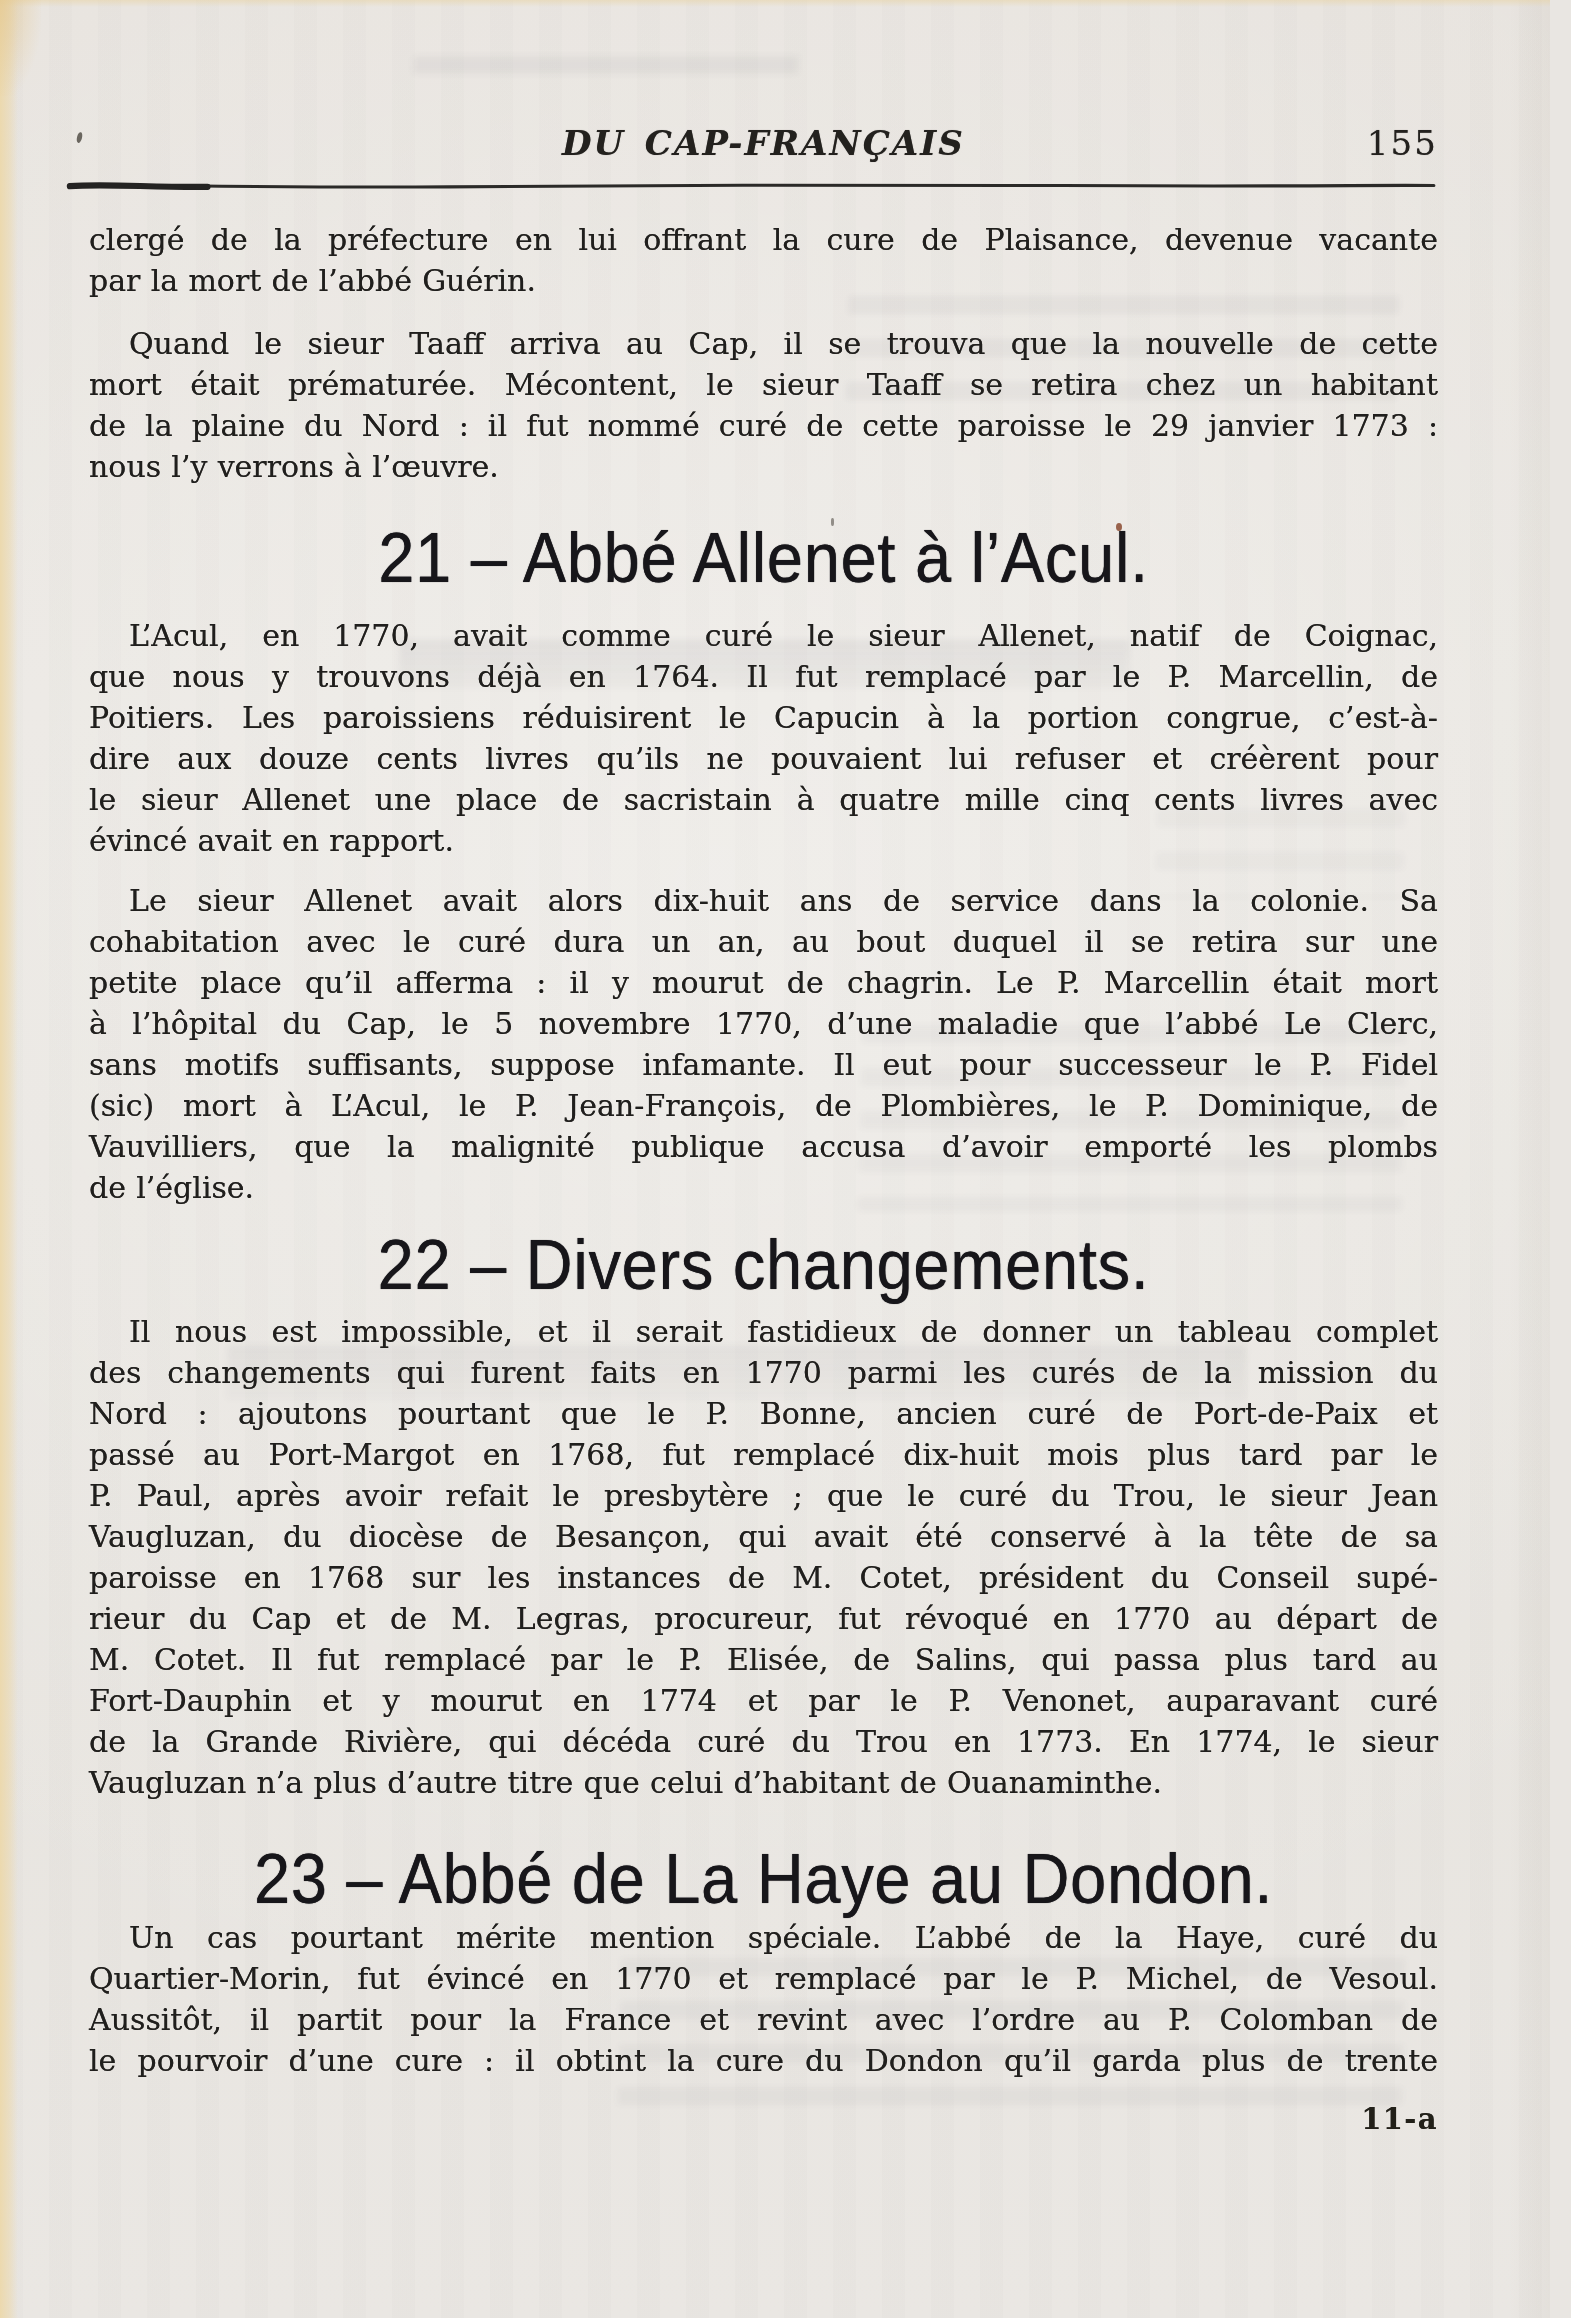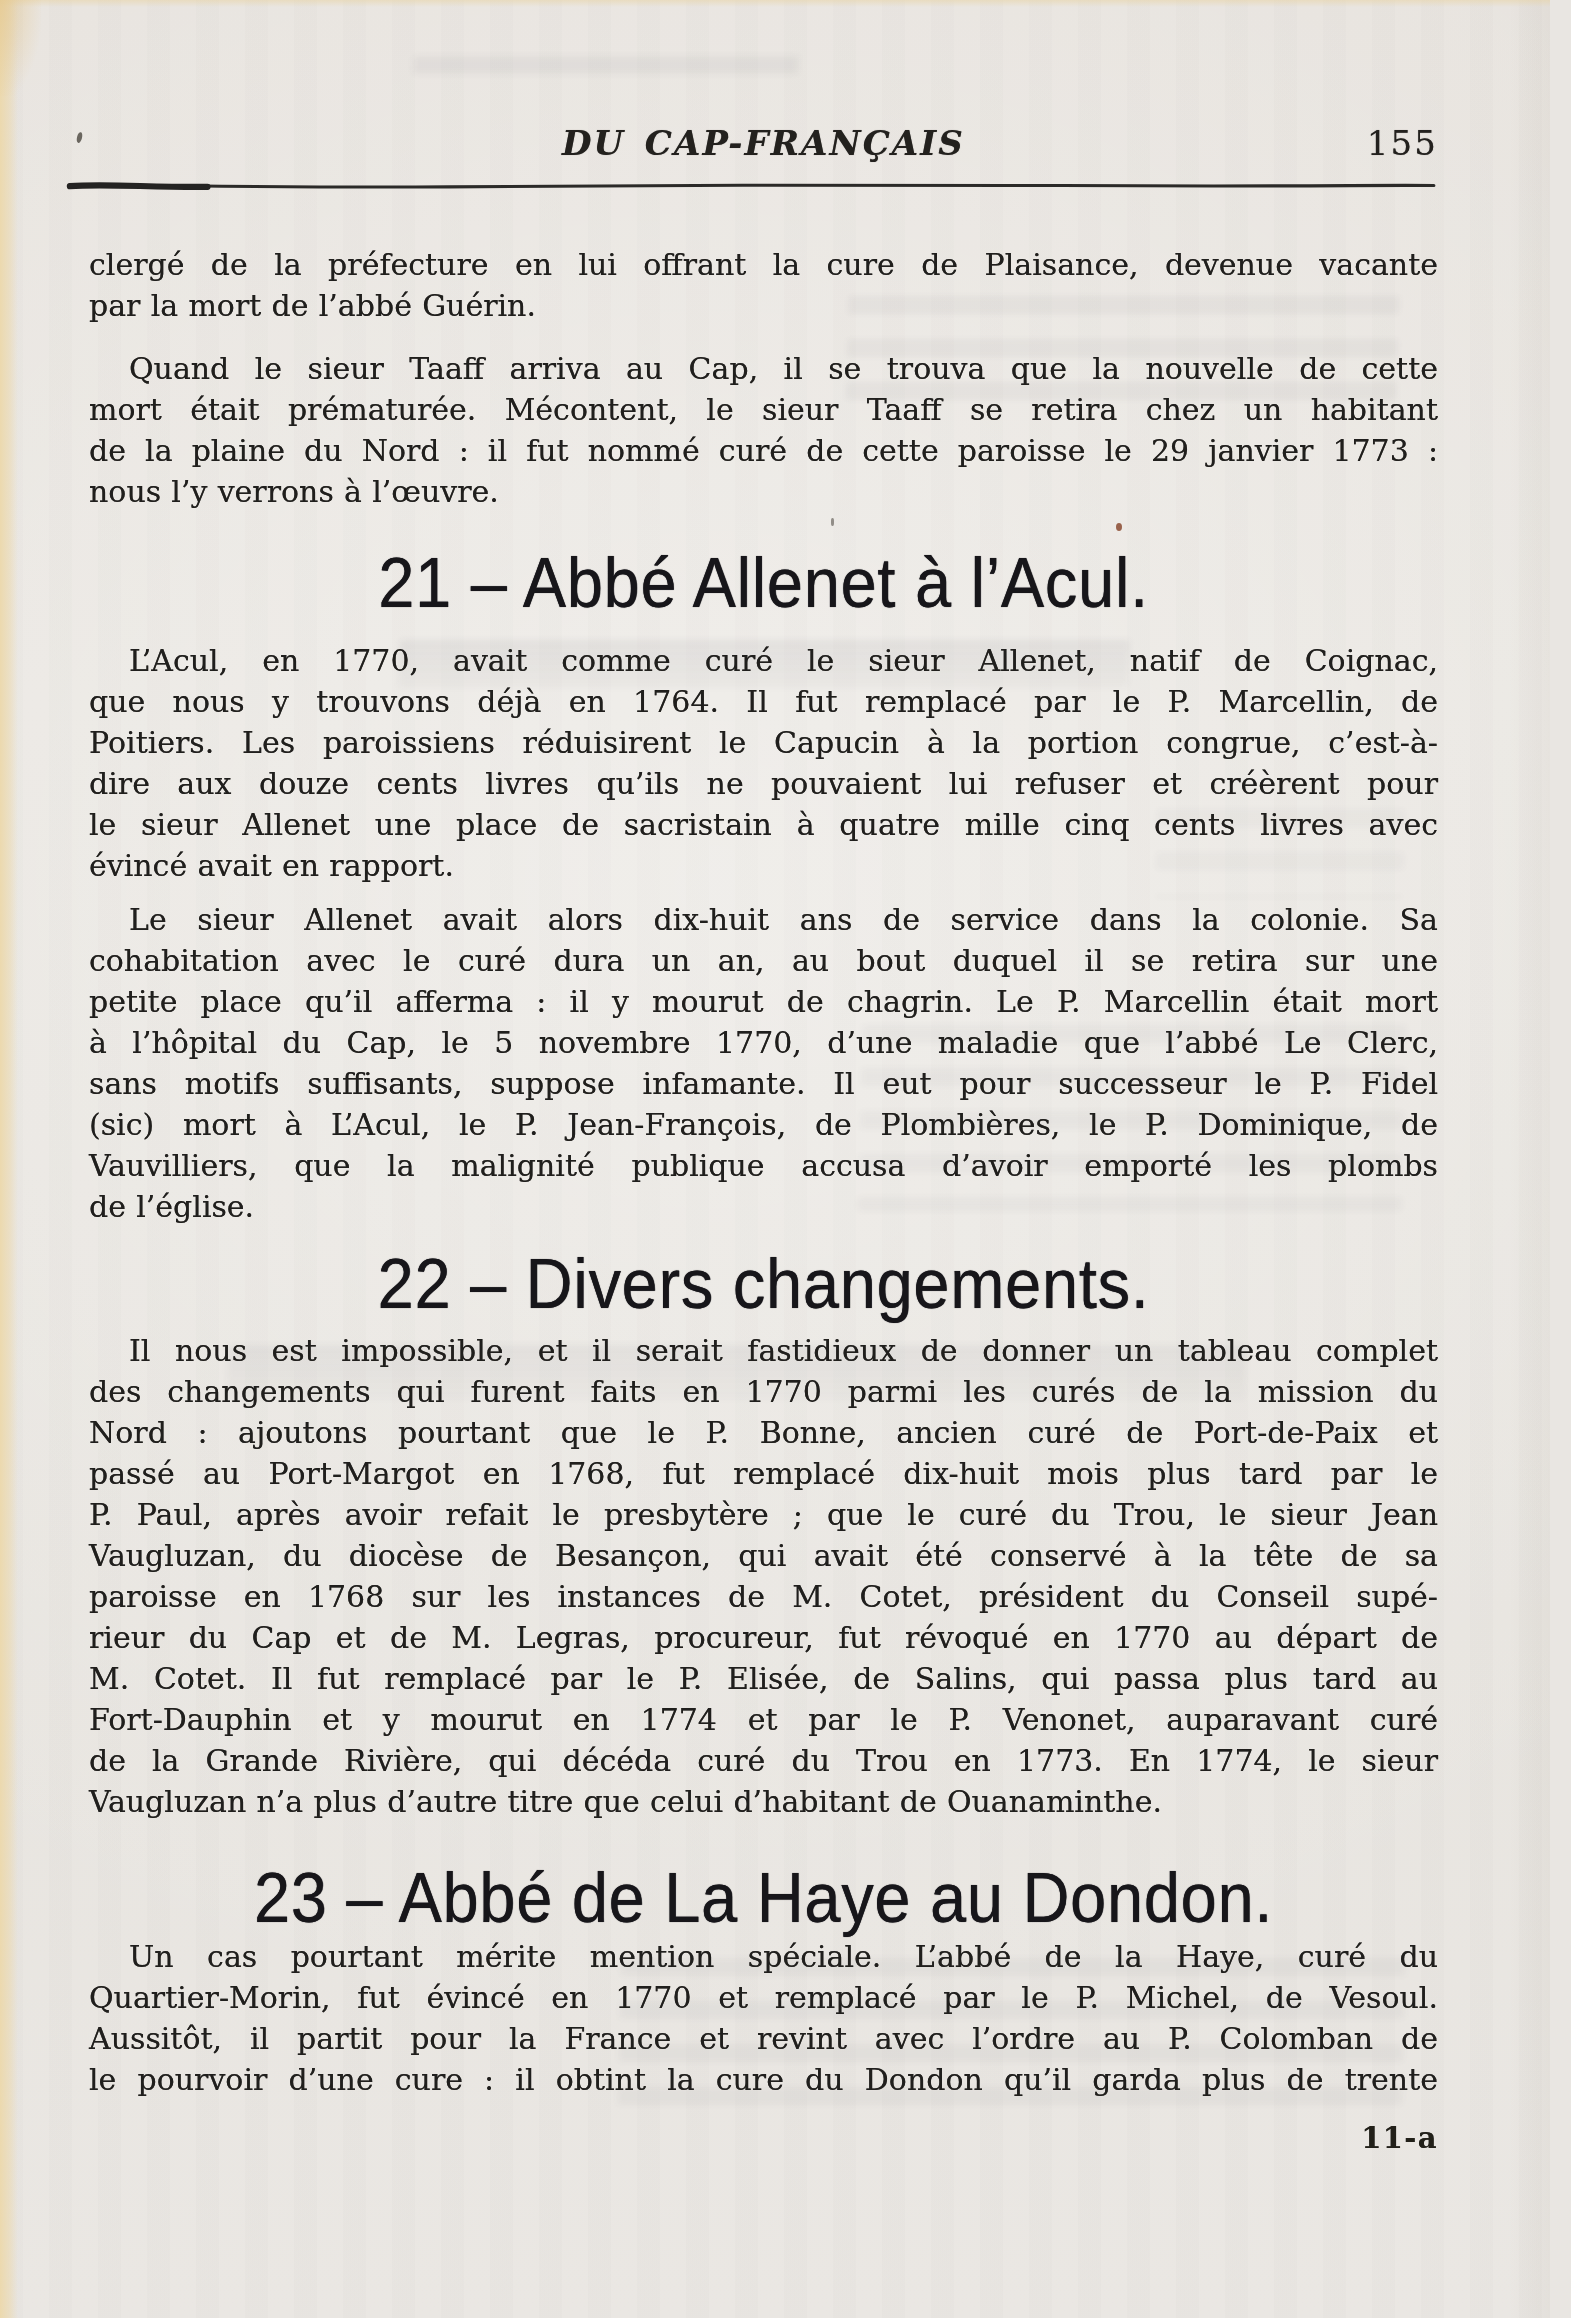--- a/index.html
+++ b/index.html
@@ -114,23 +114,23 @@
     font-size: 30px;
     line-height: 41px;
     color: #201f1d;
     text-shadow: 0 0 0.6px rgba(32,30,27,0.75);
     word-spacing: 0.7px;
   }
   .line { text-align: justify; text-align-last: justify; }
   .line.last { text-align-last: left; }
   .line.indent { padding-left: 40px; }
 
-  .par.intro-0 { margin-top: 52px; }
+  .par.intro-0 { margin-top: 27px; }
   .par.intro-1 { margin-top: 22px; }
-  .par.s0p1    { margin-top: 13px; }
+  .par.s0p1    { margin-top: 19px; }
 
   .section-heading {
     font-family: "Liberation Sans", sans-serif;
     font-size: 65px;
     line-height: 77px;
     text-align: center;
     color: #17161a;
     letter-spacing: 0.7px;
     transform: scaleY(1.07);
     text-shadow: 0 0 0.8px rgba(20,19,24,0.9), 0.4px 0 0 rgba(20,19,24,0.5);

